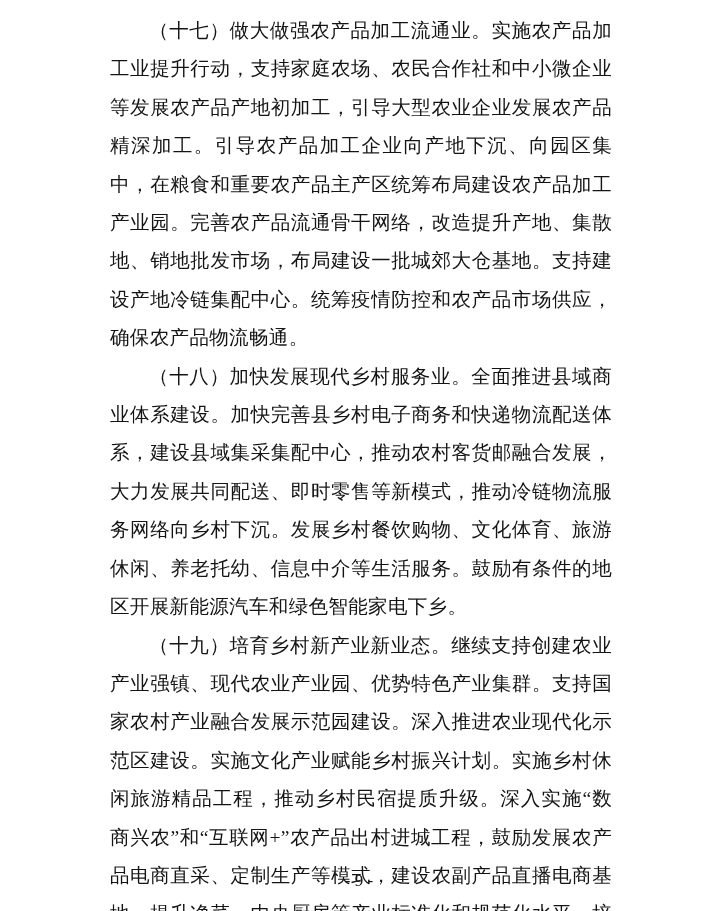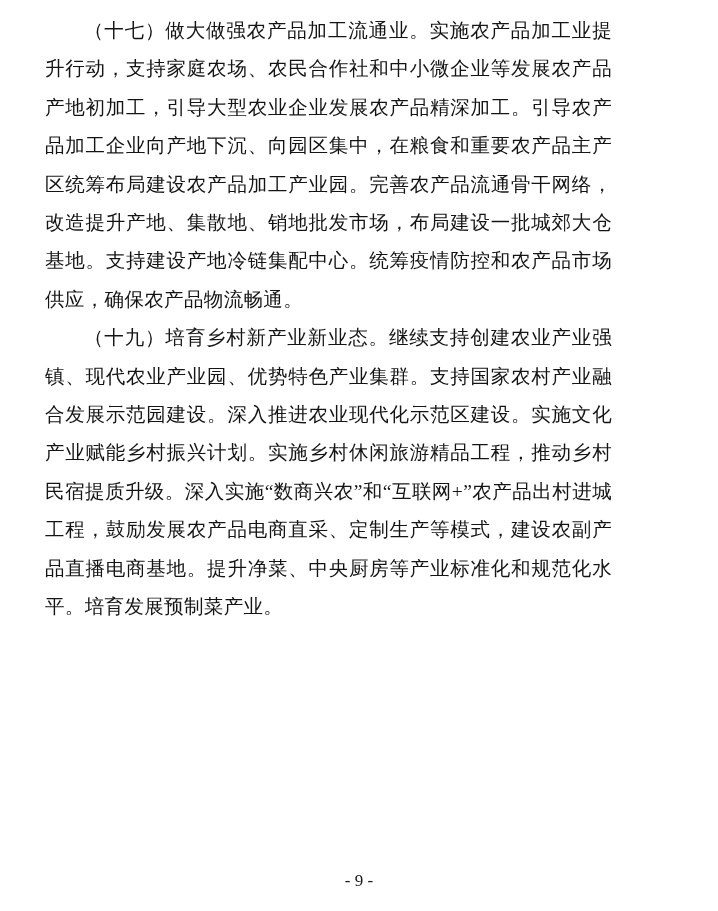--- a/index.html
+++ b/index.html
@@ -12,21 +12,21 @@
     background: #ffffff;
     font-family: "Liberation Serif", "DejaVu Serif", serif;
     color: #1a1a1a;
     overflow: hidden;
   }
   .page {
     position: relative;
     width: 718px;
     height: 911px;
     box-sizing: border-box;
-    padding: 12px 106px 0 45px;
+    padding: 12px 106px 0 110px;
   }
   .body-text {
     font-size: 19.5px;
     line-height: 38.4px;
     text-align: justify;
     text-justify: inter-ideograph;
     letter-spacing: 0.35px;
     color: #141414;
   }
   .para {
@@ -43,17 +43,18 @@
     color: #1a1a1a;
     font-family: "Liberation Serif", "DejaVu Serif", serif;
   }
 </style>
 </head>
 <body>
 
 <div class="page">
   <div class="body-text">
     <p class="para">（十七）做大做强农产品加工流通业。实施农产品加工业提升行动，支持家庭农场、农民合作社和中小微企业等发展农产品产地初加工，引导大型农业企业发展农产品精深加工。引导农产品加工企业向产地下沉、向园区集中，在粮食和重要农产品主产区统筹布局建设农产品加工产业园。完善农产品流通骨干网络，改造提升产地、集散地、销地批发市场，布局建设一批城郊大仓基地。支持建设产地冷链集配中心。统筹疫情防控和农产品市场供应，确保农产品物流畅通。</p>
+    <p class="para">（十八）加快发展现代乡村服务业。全面推进县域商业体系建设。加快完善县乡村电子商务和快递物流配送体系，建设县域集采集配中心，推动农村客货邮融合发展，大力发展共同配送、即时零售等新模式，推动冷链物流服务网络向乡村下沉。发展乡村餐饮购物、文化体育、旅游休闲、养老托幼、信息中介等生活服务。鼓励有条件的地区开展新能源汽车和绿色智能家电下乡。</p>
     <p class="para">（十九）培育乡村新产业新业态。继续支持创建农业产业强镇、现代农业产业园、优势特色产业集群。支持国家农村产业融合发展示范园建设。深入推进农业现代化示范区建设。实施文化产业赋能乡村振兴计划。实施乡村休闲旅游精品工程，推动乡村民宿提质升级。深入实施“数商兴农”和“互联网+”农产品出村进城工程，鼓励发展农产品电商直采、定制生产等模式，建设农副产品直播电商基地。提升净菜、中央厨房等产业标准化和规范化水平。培育发展预制菜产业。</p>
 
   </div>
   <div class="page-number">- 9 -</div>
 </div>
 
 </body></html>

